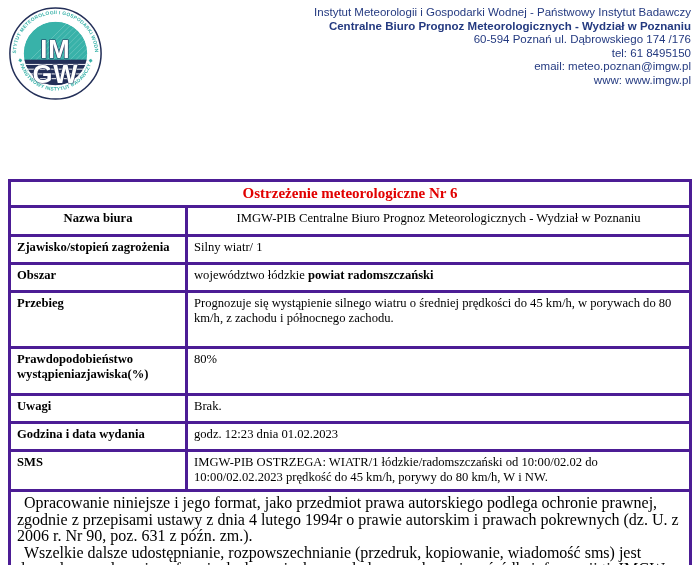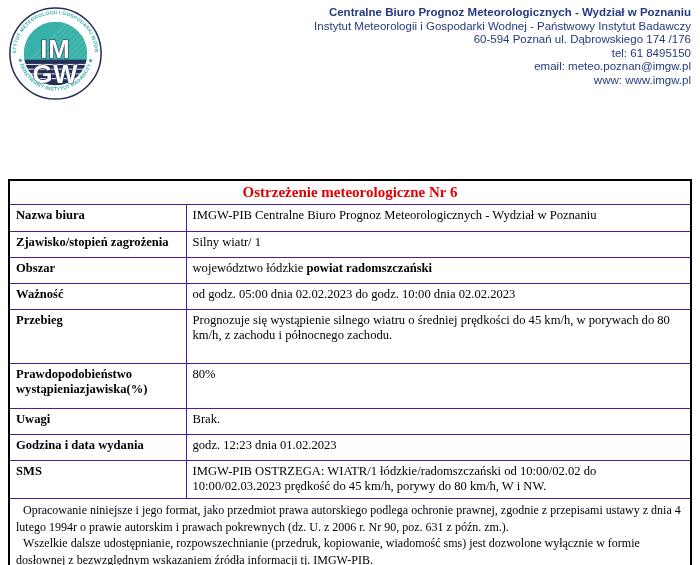--- a/index.html
+++ b/index.html
@@ -27,40 +27,40 @@
   .header-block .hline{white-space:nowrap;}
   .header-block .hline.bold{font-weight:bold;}
   
   table.warn-table{
     position:absolute;left:8px;top:179px;width:684px;
     border-collapse:collapse;table-layout:fixed;
     font-size:12.6px;background:#fff;
     border:2px solid #000;
   }
   .warn-table td{
-    border:1px solid #4c1d95;vertical-align:top;
+    border:3px solid #4c1d95;vertical-align:top;
     padding:3px 6px 2px 6px;overflow:hidden;
   }
   .col-label{width:177px;}
   .title-cell{
     text-align:center;font-weight:bold;color:#e10000;
     font-size:15px;height:18px;padding-top:4px;
   }
   .lbl{font-weight:bold;padding-left:5px;}
   .lbl .lline{display:block;white-space:nowrap;}
   .val .line{display:block;}
   .val .b{font-weight:bold;text-align:right;}
-  tr.rh-a td{height:21px;}
+  tr.rh-a td{height:21px;text-align:center;}
   tr.rh-b td{height:20px;}
   tr.rh-przebieg td{height:48px;}
   tr.rh-prawdo td{height:39px;margin-left:12px;}
   tr.rh-sms td{height:32px;}
   .footer-cell{height:60px;padding:4px 7px;}
   .footer-cell p{
-    margin:0;font-size:12px;line-height:16.6px;text-indent:7px;
+    margin:0;font-size:16px;line-height:16.6px;text-indent:7px;
   }
 </style>
 </head>
 <body>
 
 <div class="logo">
   <svg viewBox="0 0 100 100" width="95" height="95">
     <defs>
       <clipPath id="innerClip">
           <circle cx="50" cy="50" r="34"></circle>
@@ -93,22 +93,22 @@
     </g>
     <circle cx="50" cy="50" r="34" fill="none" stroke="#ffffff" stroke-width="1.2"></circle>
     <text class="imgw-big" x="50" y="55">IM</text>
     <text class="imgw-big" x="50" y="81">GW</text>
     <text class="arc-text"><textPath href="#arcTop" startOffset="50%" text-anchor="middle">INSTYTUT METEOROLOGII I GOSPODARKI WODNEJ</textPath></text>
     <text class="arc-text"><textPath href="#arcBot" startOffset="50%" text-anchor="middle">◆ PAŃSTWOWY INSTYTUT BADAWCZY ◆</textPath></text>
   </svg>
 </div>
 
 <div class="header-block">
+  <div class="hline">Instytut Meteorologii i Gospodarki Wodnej - Państwowy Instytut Badawczy</div>
   <div class="hline bold">Centralne Biuro Prognoz Meteorologicznych - Wydział w Poznaniu</div>
-  <div class="hline">Instytut Meteorologii i Gospodarki Wodnej - Państwowy Instytut Badawczy</div>
   <div class="hline">60-594 Poznań ul. Dąbrowskiego 174 /176</div>
   <div class="hline">tel: 61 8495150</div>
   <div class="hline">email: meteo.poznan@imgw.pl</div>
   <div class="hline">www: www.imgw.pl</div>
 </div>
 
 <table class="warn-table">
   <colgroup>
       <col class="col-label">
       <col>
@@ -122,24 +122,20 @@
     <td class="val">IMGW-PIB Centralne Biuro Prognoz Meteorologicznych - Wydział w Poznaniu</td>
   </tr>
   <tr class="rh-b">
     <td class="lbl">Zjawisko/stopień zagrożenia</td>
     <td class="val">Silny wiatr/ 1</td>
   </tr>
   <tr class="rh-b">
     <td class="lbl">Obszar</td>
     <td class="val"><span>województwo łódzkie </span><span class="b">powiat radomszczański</span></td>
   </tr>
-  <tr class="rh-b">
-    <td class="lbl">Ważność</td>
-    <td class="val">od godz. 05:00 dnia 02.02.2023 do godz. 10:00 dnia 02.02.2023</td>
-  </tr>
   <tr class="rh-przebieg">
     <td class="lbl">Przebieg</td>
     <td class="val">Prognozuje się wystąpienie silnego wiatru o średniej prędkości do 45 km/h, w porywach do 80 km/h, z zachodu i północnego zachodu.</td>
   </tr>
   <tr class="rh-prawdo">
     <td class="lbl">
           <span class="lline">Prawdopodobieństwo</span>
           <span class="lline">wystąpieniazjawiska(%)</span>
         </td>
     <td class="val">80%</td>
@@ -149,21 +145,21 @@
     <td class="val">Brak.</td>
   </tr>
   <tr class="rh-b">
     <td class="lbl">Godzina i data wydania</td>
     <td class="val">godz. 12:23 dnia 01.02.2023</td>
   </tr>
   <tr class="rh-sms">
     <td class="lbl">SMS</td>
     <td class="val">
           <span class="line">IMGW-PIB OSTRZEGA: WIATR/1 łódzkie/radomszczański od 10:00/02.02 do</span>
-          <span class="line">10:00/02.03.2023 prędkość do 45 km/h, porywy do 80 km/h, W i NW.</span>
+          <span class="line">10:00/02.02.2023 prędkość do 45 km/h, porywy do 80 km/h, W i NW.</span>
         </td>
   </tr>
   <tr>
     <td colspan="2" class="footer-cell">
       <p>Opracowanie niniejsze i jego format, jako przedmiot prawa autorskiego podlega ochronie prawnej, zgodnie z przepisami ustawy z dnia 4 lutego 1994r o prawie autorskim i prawach pokrewnych (dz. U. z 2006 r. Nr 90, poz. 631 z późn. zm.).</p>
       <p>Wszelkie dalsze udostępnianie, rozpowszechnianie (przedruk, kopiowanie, wiadomość sms) jest dozwolone wyłącznie w formie dosłownej z bezwzględnym wskazaniem źródła informacji tj. IMGW-PIB.</p>
     </td>
   </tr>
   </tbody>
 </table>

